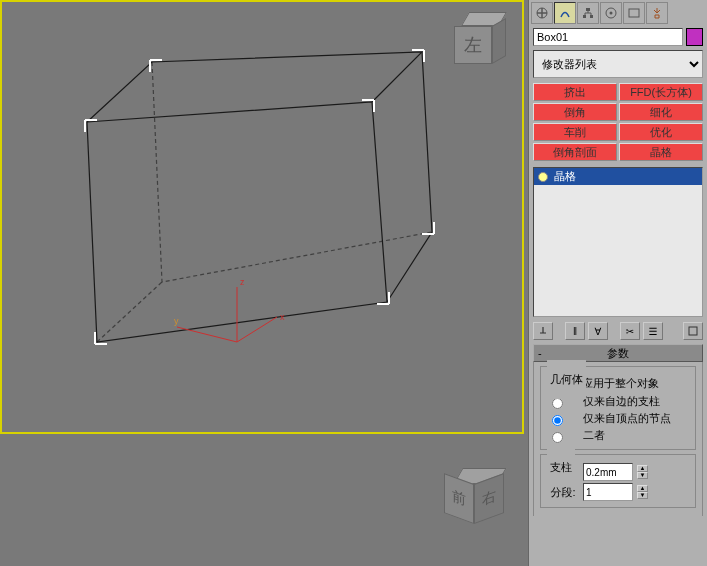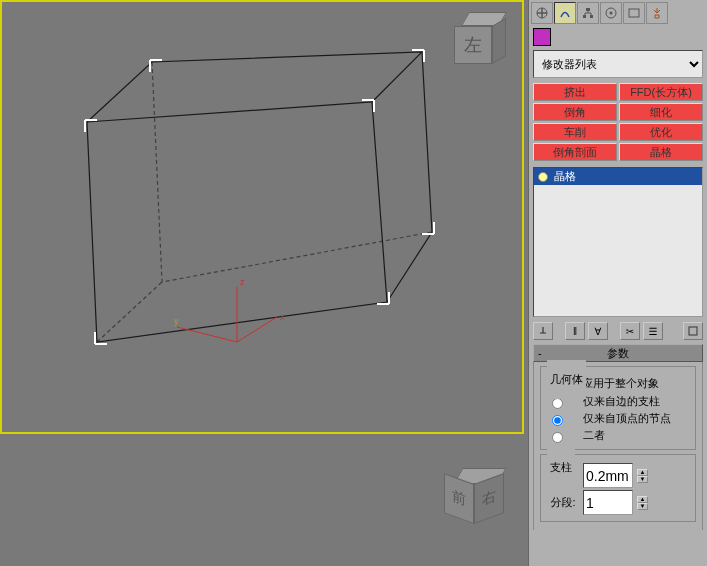--- a/index.html
+++ b/index.html
@@ -36,21 +36,21 @@
 .tool-btn{width:20px;height:18px;background:#b0b0b0;border:1px outset #ccc;display:flex;align-items:center;justify-content:center;font-size:10px;cursor:pointer}
 .rollout-head{height:18px;background:#8a8a8a;border:1px outset #aaa;margin:2px 4px 0 4px;display:flex;align-items:center;justify-content:center;font-size:11px;color:#000;position:relative;cursor:pointer}
 .rollout-head .minus{position:absolute;left:4px}
 .rollout-body{margin:0 4px;padding:4px 6px;background:#b0b0b0;border-left:1px solid #888;border-right:1px solid #888;font-size:11px}
 .group-box{border:1px solid #888;padding:6px 6px 4px 6px;margin-bottom:4px;position:relative}
 .group-title{position:absolute;top:-7px;left:6px;background:#b0b0b0;padding:12px 3px;font-size:11px}
 .chk-row,.rad-row{display:flex;align-items:center;gap:17px;margin:2px 0;font-size:11px}
 .chk,.rad{width:11px;height:11px}
 .spin-row{display:flex;align-items:center;gap:4px;margin:2px 0;font-size:11px}
 .spin-label{width:32px;text-align:center}
-.spin-input{width:50px;height:25px;background:#fff;border:1px inset #999;font-size:14px;padding:0 2px}
+.spin-input{width:50px;height:18px;background:#fff;border:1px inset #999;font-size:10px;padding:0 2px}
 .spin-btns{display:flex;flex-direction:column}
 .spin-up,.spin-dn{width:11px;height:7px;background:#c0c0c0;border:1px outset #ddd;font-size:6px;line-height:5px;text-align:center;cursor:pointer}
 svg.box-wire{position:absolute;left:0;top:0}
 </style>
 </head>
 <body>
 
 <div class="app">
   <div class="viewport-area">
     <div class="viewport">
@@ -135,20 +135,21 @@
           </svg>
         </div>
       <div class="tab-btn">
           <svg width="14" height="14">
             <path d="M7 2 L7 6 M4 4 L7 7 L10 4 M5 9 L9 9 L9 12 L5 12 Z" stroke="#a05020" fill="none"></path>
           </svg>
         </div>
     </div>
 
     <div class="name-row">
+      <input class="name-input" value="Box01" style="">
       <div class="color-sw" style="background: rgb(192, 48, 192);"></div>
     </div>
 
     <div class="dropdown-row">
       <select class="dropdown">
         <option>修改器列表</option>
       </select>
     </div>
 
     <div class="mod-grid">

